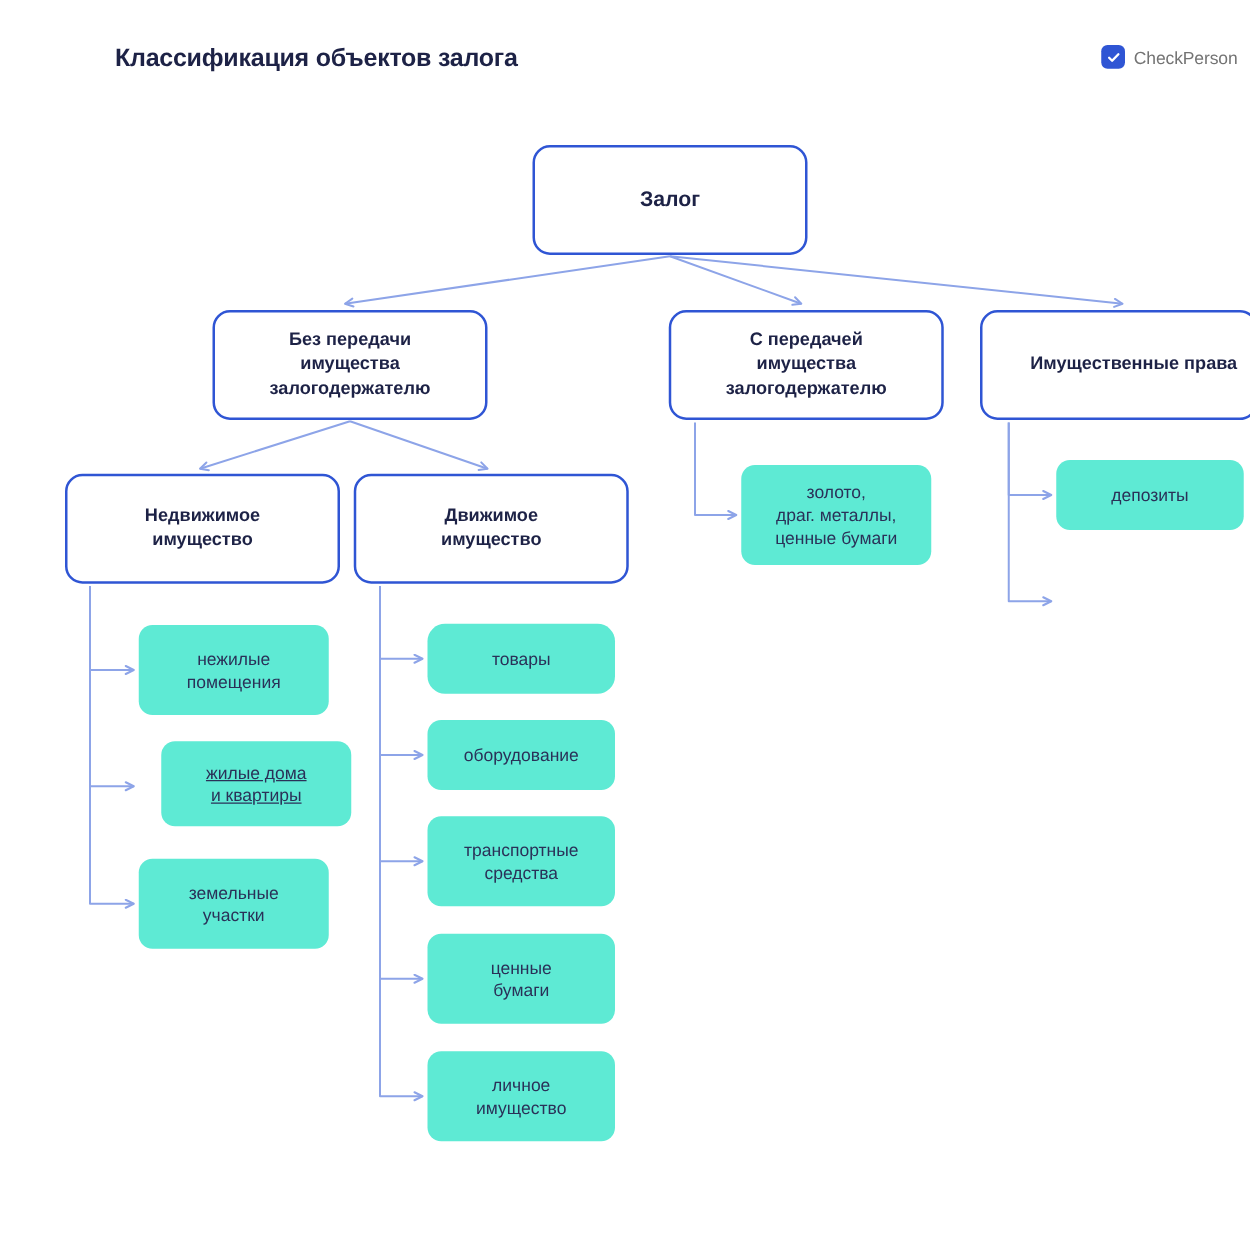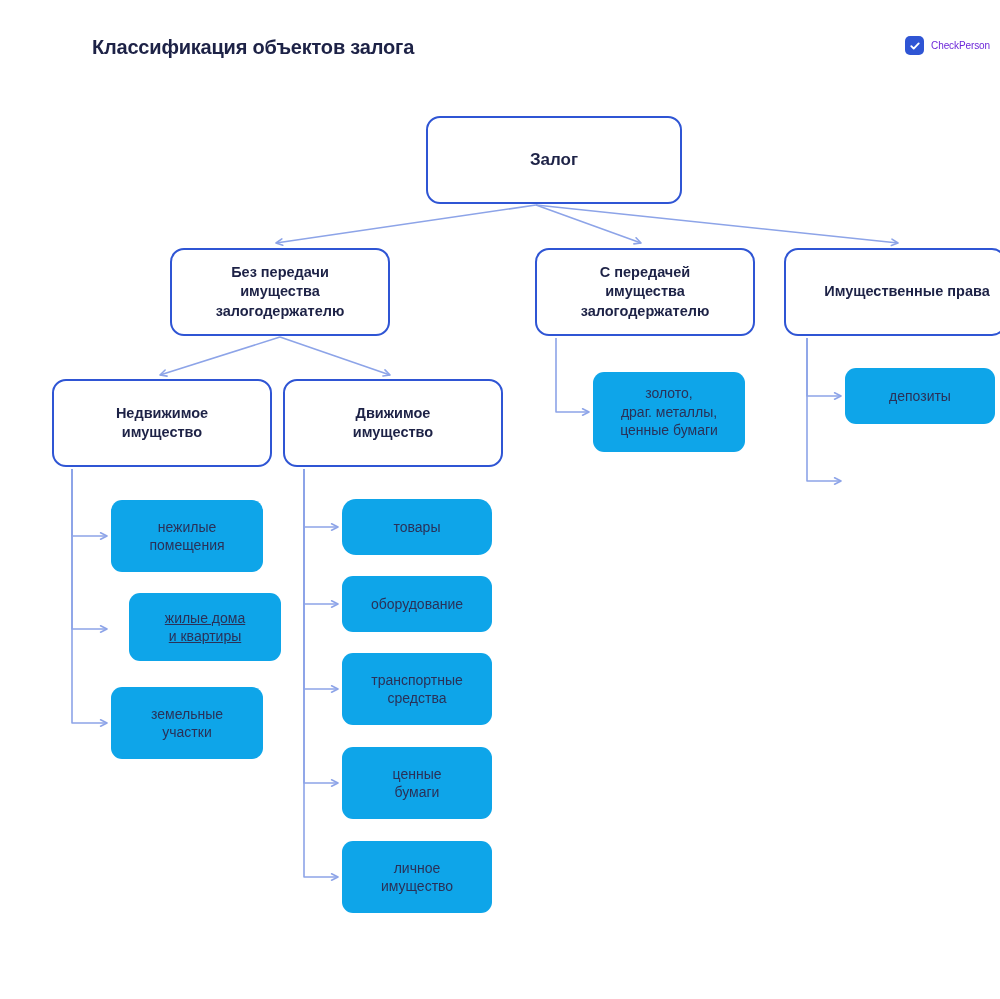--- a/index.html
+++ b/index.html
@@ -45,22 +45,22 @@
     width: 19px;
     height: 19px;
     border-radius: 5px;
     background: #2f55d4;
     display: flex;
     align-items: center;
     justify-content: center;
   }
   #brand .mark svg { display: block; }
   #brand .brand-name {
-    font-size: 10px;
-    color: #6d28d9;
+    font-size: 14px;
+    color: #737373;
     letter-spacing: -0.1px;
     white-space: nowrap;
   }
 
   
   #connectors {
     position: absolute;
     left: 0;
     top: 0;
     width: 1000px;
@@ -84,21 +84,21 @@
     border: 2px solid #2f55d4;
     border-radius: 14px;
     font-weight: bold;
     font-size: 14.5px;
     color: #1d2246;
   }
   .node.box.root {
     font-size: 17px;
   }
   .node.leaf {
-    background: #0ea5e9;
+    background: #5eead4;
     border-radius: 11px;
     font-size: 14px;
     font-weight: normal;
     color: #2a3158;
   }
 </style>
 </head>
 <body>
 
 <div id="canvas">
@@ -141,21 +141,21 @@
       <path d="M36,469 L36,723 L71,723"></path>
 
       <path d="M268,469 L268,527 L302,527"></path>
       <path d="M268,469 L268,604 L302,604"></path>
       <path d="M268,469 L268,689 L302,689"></path>
       <path d="M268,469 L268,783 L302,783"></path>
       <path d="M268,469 L268,877 L302,877"></path>
     </g>
   </svg>
 
-  <div class="node box root" style="left:390px;top:116px;width:256px;height:88px;">Залог</div>
+  <div class="node box root" style="left:390px;top:116px;width:220px;height:88px;">Залог</div>
 
   <div class="node box" style="left:134px;top:248px;width:220px;height:88px;">Без передачи
 имущества
 залогодержателю</div>
 
   <div class="node box" style="left:499px;top:248px;width:220px;height:88px;">С передачей
 имущества
 залогодержателю</div>
 
   <div class="node box" style="left:748px;top:248px;width:222px;height:88px;padding-left:24px;">Имущественные права</div>

